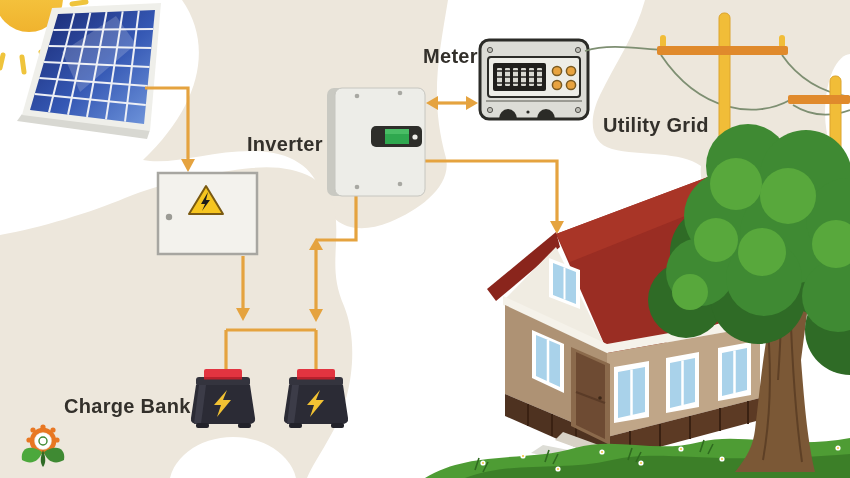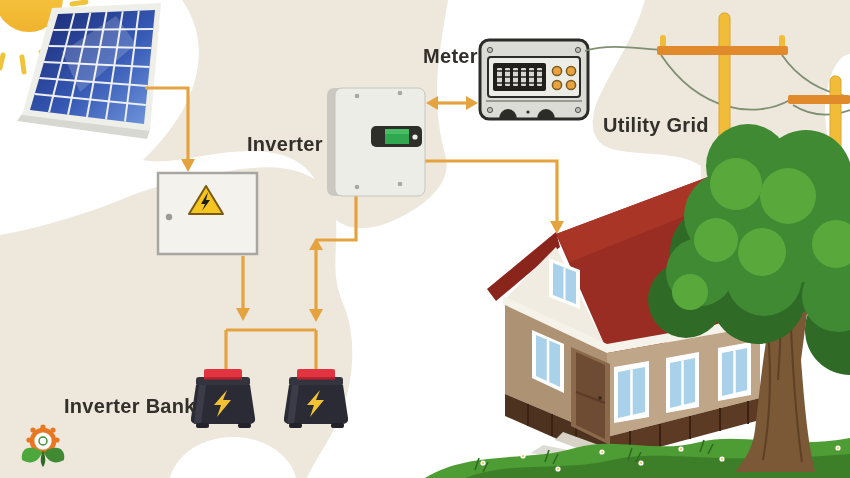--- a/index.html
+++ b/index.html
@@ -14,21 +14,21 @@
   }
 </style>
 </head>
 <body>
 
 <div id="stage">
 
   <div class="lbl" style="left:247px;top:103px;margin-top:30px;">Inverter</div>
   <div class="lbl" style="left:423px;top:45px;">Meter</div>
   <div class="lbl" style="left:603px;top:114px;">Utility Grid</div>
-  <div class="lbl" style="left:64px;top:395px;">Inverter Bank</div>
+  <div class="lbl" style="left:64px;top:395px;">Charge Bank</div>
 
   <svg id="scene" width="850" height="478" viewBox="0 0 850 478">
     <defs>
       <linearGradient id="pv" x1="0" y1="0" x2="1" y2="1">
         <stop offset="0" stop-color="#18266e"></stop>
         <stop offset="0.55" stop-color="#3558b4"></stop>
         <stop offset="1" stop-color="#7298dd"></stop>
       </linearGradient>
       <linearGradient id="sungrad" x1="0" y1="0" x2="0" y2="1">
         <stop offset="0" stop-color="#f8d04a"></stop>

